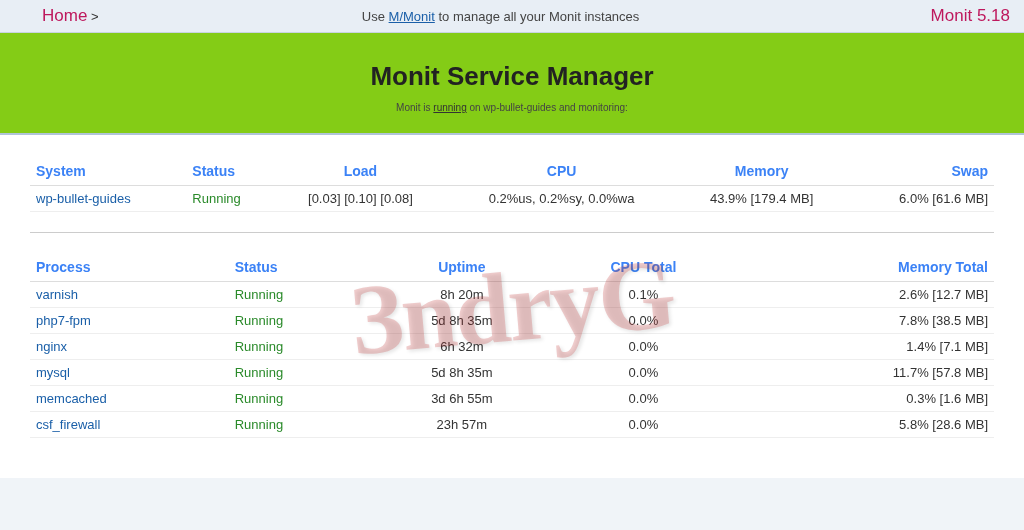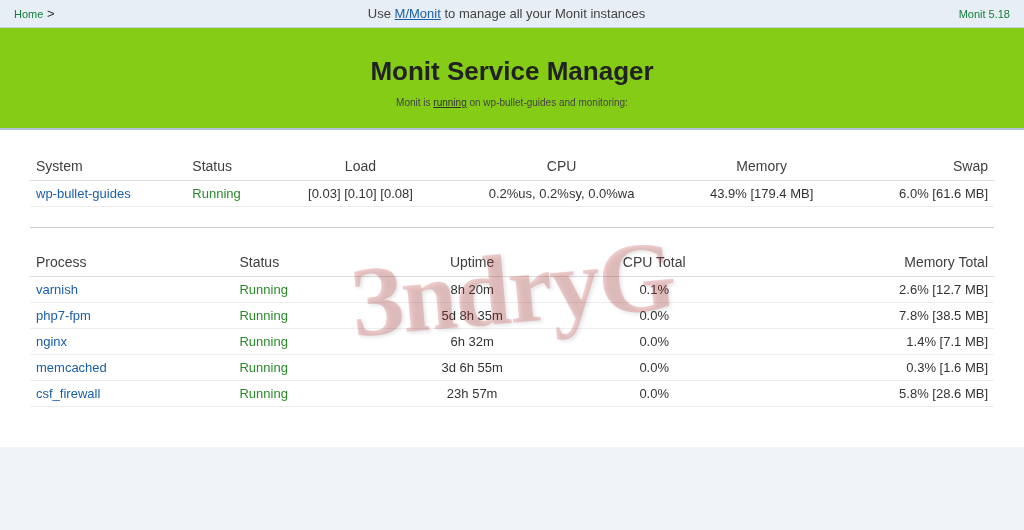--- a/index.html
+++ b/index.html
@@ -13,23 +13,24 @@
     
     .top-bar {
       background: #e8eef5;
       border-bottom: 1px solid #c8d4e0;
       padding: 6px 14px;
       display: flex;
       justify-content: space-between;
       align-items: center;
     }
     .top-bar-left a, .top-bar-right a {
-      color: #15803d;
+      color: #be185d;
       text-decoration: none;
-      font-size: 11px;
+      font-size: 17px;
+      margin-left: 28px;
     }
     .top-bar-center {
       font-size: 13px;
       color: #444;
     }
     .top-bar-center a {
       color: #1a5fa8;
       text-decoration: underline;
     }
 
@@ -82,23 +83,23 @@
 
     
     table {
       width: 100%;
       border-collapse: collapse;
       margin-bottom: 20px;
       position: relative;
       z-index: 1;
     }
     thead th {
-      font-weight: normal;
+      font-weight: bold;
       font-size: 14px;
-      color: #404040;
+      color: #3b82f6;
       padding: 8px 6px 6px;
       text-align: left;
       border-bottom: 1px solid #ddd;
     }
     thead th.right {
       text-align: right;
     }
     thead th.center {
       text-align: center;
     }
@@ -215,20 +216,29 @@
       <td class="link-cell">
         <a href="#">nginx</a>
       </td>
       <td class="status-running">Running</td>
       <td class="center">6h 32m</td>
       <td class="center">0.0%</td>
       <td class="right">1.4% [7.1 MB]</td>
     </tr>
         <tr>
       <td class="link-cell">
+        <a href="#">mysql</a>
+      </td>
+      <td class="status-running">Running</td>
+      <td class="center">5d 8h 35m</td>
+      <td class="center">0.0%</td>
+      <td class="right">11.7% [57.8 MB]</td>
+    </tr>
+        <tr>
+      <td class="link-cell">
         <a href="#">memcached</a>
       </td>
       <td class="status-running">Running</td>
       <td class="center">3d 6h 55m</td>
       <td class="center">0.0%</td>
       <td class="right">0.3% [1.6 MB]</td>
     </tr>
         <tr>
       <td class="link-cell">
         <a href="#">csf_firewall</a>

